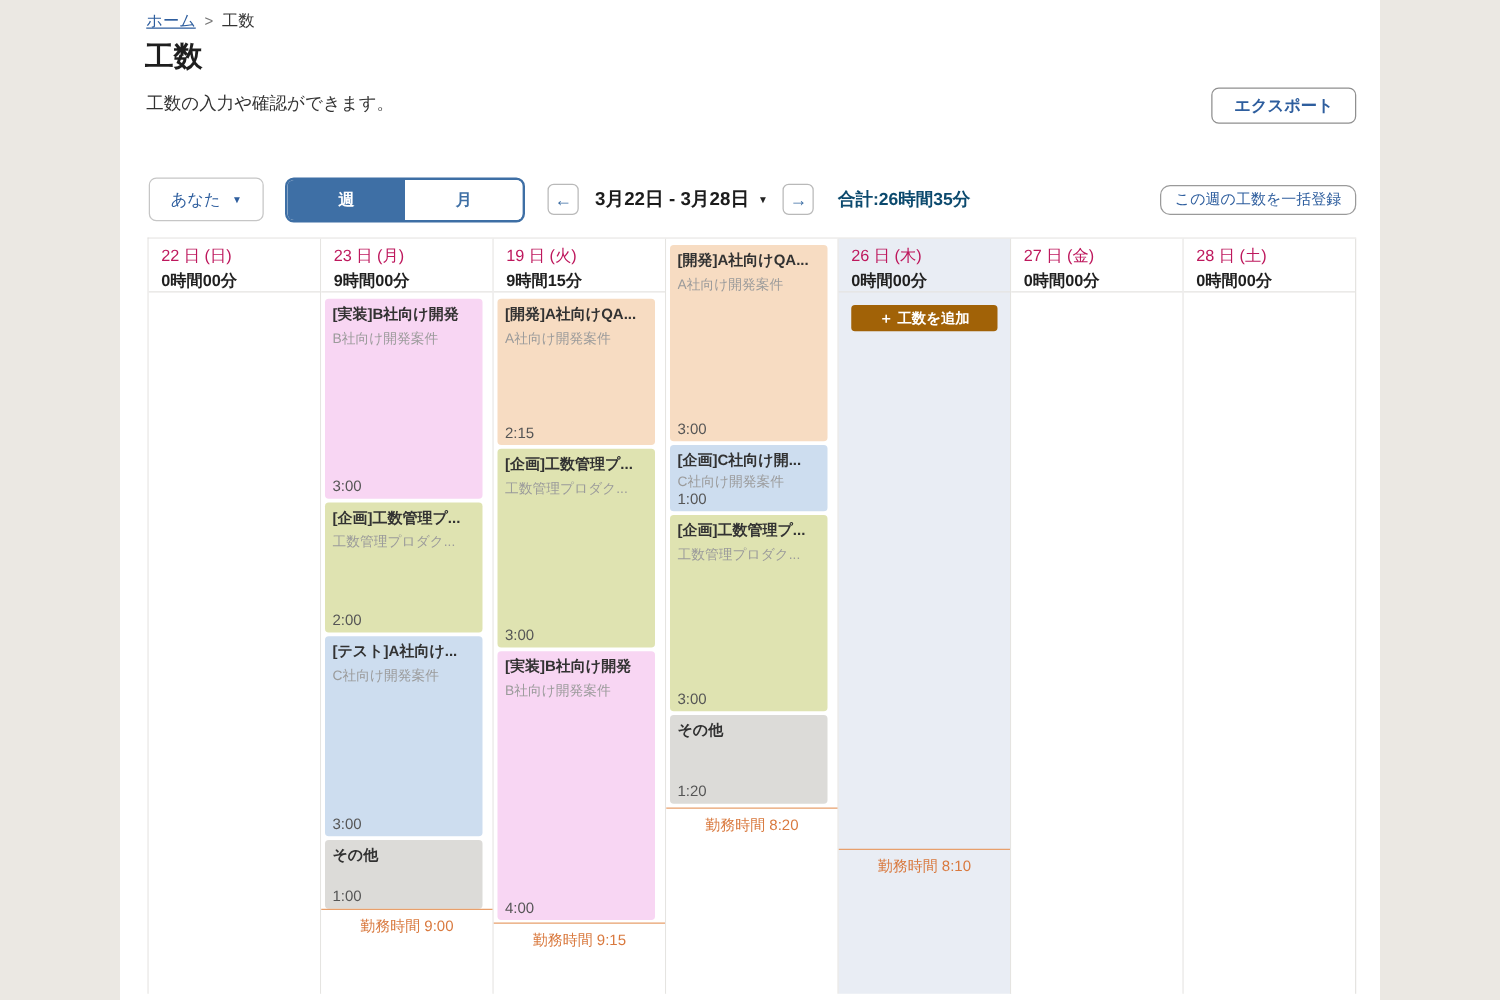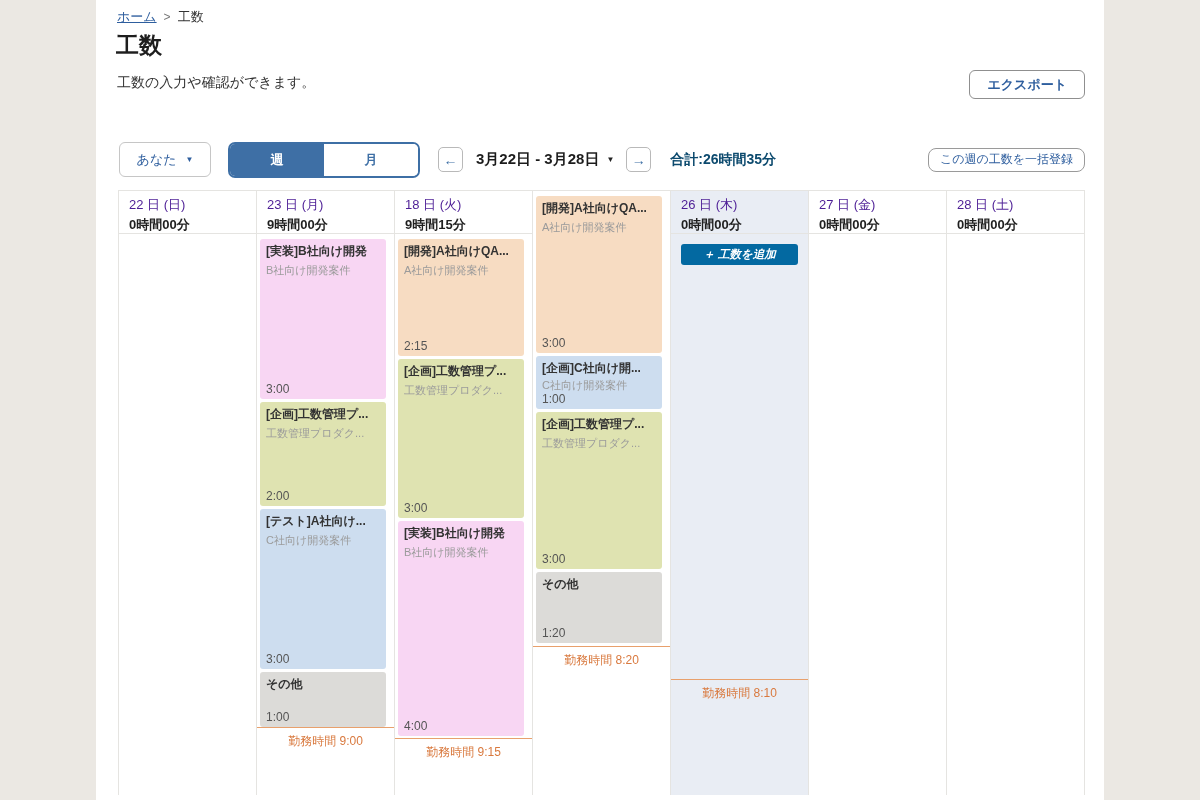--- a/index.html
+++ b/index.html
@@ -56,37 +56,37 @@
     display:flex; align-items:center; cursor:pointer;
   }
   
   .grid {
     position:absolute; left:22px; top:190px; width:967px; height:605px;
     display:flex; border-left:1px solid #e5e4e1; border-top:1px solid #e5e4e1;
   }
   .col { width:138px; flex:none; border-right:1px solid #e5e4e1; display:flex; flex-direction:column; background:#fff; }
   .col.today { background:#e9edf4; }
   .col-header { height:43px; flex:none; padding:5px 10px 0 10px; border-bottom:1px solid #e5e4e1; }
-  .day-label { font-size:13px; color:#4c1d95; }
+  .day-label { font-size:13px; color:#be185d; }
   .day-total { font-size:13px; font-weight:bold; color:#1f1f1f; margin-top:2px; }
   .col-body { position:relative; flex:1; }
   .event {
     position:absolute; left:3px; right:8px; border-radius:3px;
     padding:4px 6px 3px 6px; display:flex; flex-direction:column; overflow:hidden; cursor:pointer;
   }
   .ev-title { font-size:12px; font-weight:bold; color:#323232; white-space:nowrap; overflow:hidden; }
   .ev-sub { font-size:11px; color:#9b9b9b; white-space:nowrap; overflow:hidden; margin-top:3px; }
   .ev-time { margin-top:auto; font-size:12px; color:#555; }
   .worktime-line { position:absolute; left:0; right:0; border-top:1px solid #e8a06c; }
   .worktime-label { position:absolute; left:0; right:0; text-align:center; font-size:12px; color:#d9793e; }
   .add-btn {
     position:absolute; left:10px; right:10px; top:10px; height:21px;
-    background:#0369a1; color:#fff; border:none; border-radius:3px;
+    background:#a16207; color:#fff; border:none; border-radius:3px;
     font-size:11.5px; font-weight:bold; font-family:"Liberation Sans",sans-serif;
-    display:flex; align-items:center; justify-content:center; cursor:pointer;font-style:italic;
+    display:flex; align-items:center; justify-content:center; cursor:pointer;
   }
 </style>
 </head>
 <body>
 
 <div class="app">
 
   <div class="breadcrumb">
     <a>ホーム</a>
     <span class="sep">&gt;</span>
@@ -152,21 +152,21 @@
           <div class="event" style="top: 438px; height: 55px; background: rgb(220, 219, 216);">
             <div class="ev-title">その他</div>
             <div class="ev-time">1:00</div>
           </div>
           <div class="worktime-line" style="top: 493px;"></div>
           <div class="worktime-label" style="top: 499px;">勤務時間 9:00</div>
         </div>
       </div>
       <div class="col">
         <div class="col-header">
-          <div class="day-label">18 日 (火)</div>
+          <div class="day-label">19 日 (火)</div>
           <div class="day-total">9時間15分</div>
         </div>
         <div class="col-body">
           <div class="event" style="top: 5px; height: 117px; background: rgb(247, 220, 194);">
             <div class="ev-title">[開発]A社向けQA...</div>
             <div class="ev-sub">A社向け開発案件</div>
             <div class="ev-time">2:15</div>
           </div>
           <div class="event" style="top: 125px; height: 159px; background: rgb(223, 227, 177);">
             <div class="ev-title">[企画]工数管理プ...</div>

